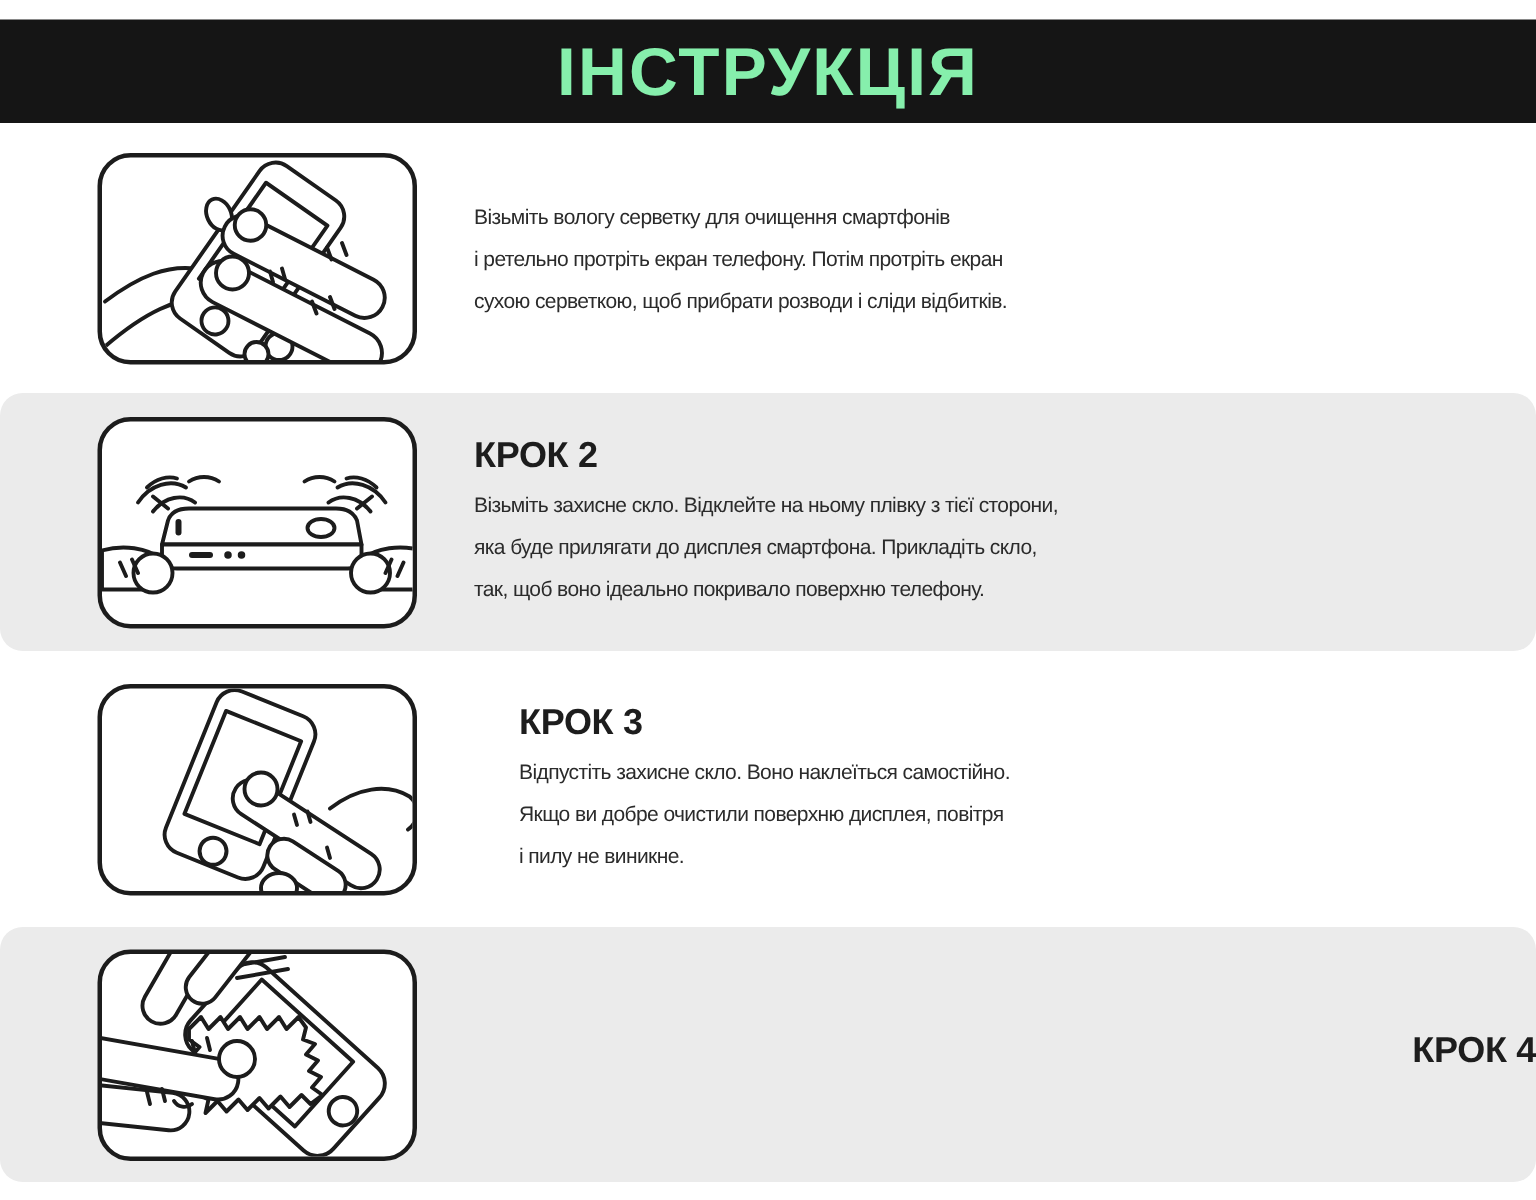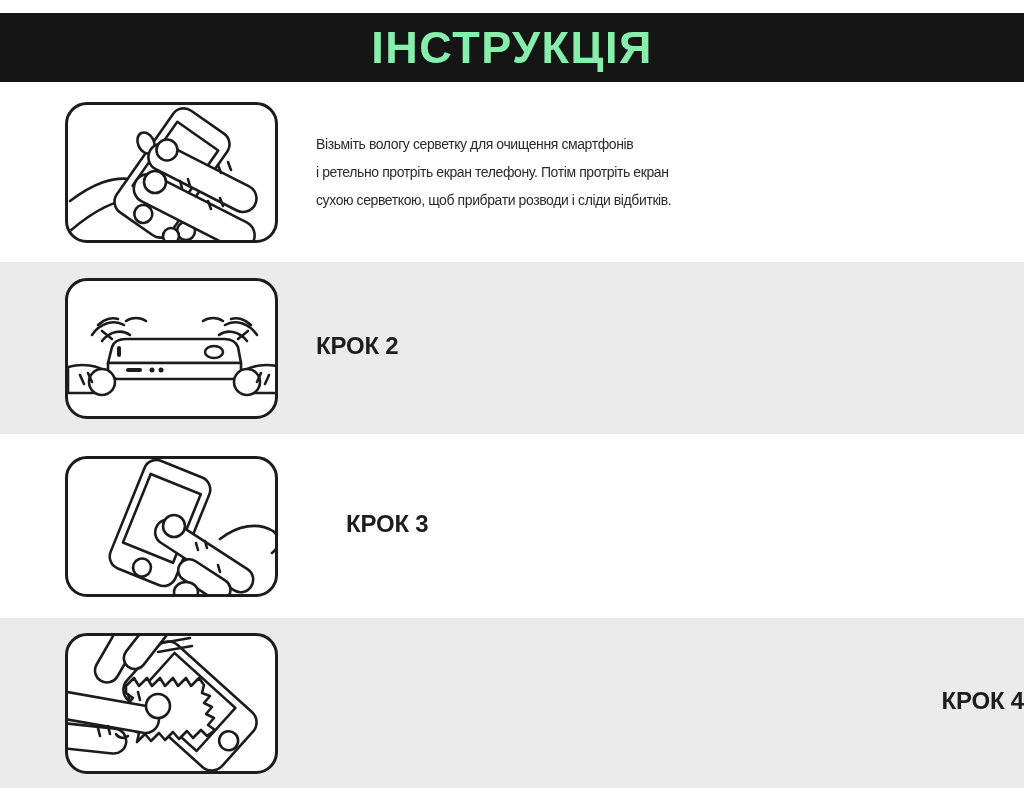--- a/index.html
+++ b/index.html
@@ -6,21 +6,21 @@
   html,body { width:1024px; height:800px; background:#ffffff; overflow:hidden;
               font-family:"Liberation Sans", sans-serif; }
   .page { width:1024px; height:800px; background:#ffffff; }
 
   .header-bar { margin-top:13px; height:69px; width:100%; background:#151515;
                 display:flex; align-items:center; justify-content:center; }
   .header-title { color:#86efac; font-size:45px; font-weight:bold;
                   letter-spacing:1.5px; }
 
   .step { display:flex; align-items:center; width:100%; }
-  .step.alt { background:#ebebeb; }
+  .step.alt { background:#ebebeb;border-radius:15px; }
   .s1 { height:180px; } .s2 { height:172px; } .s3 { height:184px;gap:30px; } .s4 { height:170px;justify-content:space-between; }
 
   .illu-box { flex:0 0 auto; width:213px; height:141px; margin-left:65px;
               background:#ffffff; border:3px solid #1c1c1c; border-radius:22px;
               overflow:hidden; position:relative; }
   .illu-box svg { position:absolute; left:0; top:0; }
 
   .step-text { margin-left:38px; color:#2b2b2b; }
   .step-heading { font-size:24px; font-weight:bold; color:#1d1d1d;
                   letter-spacing:-0.2px; margin-bottom:4px; }
@@ -103,20 +103,23 @@
           <path class="ln wh" d="M0,86 C14,82 30,84 40,92 C47,99 46,108 38,112 L0,112 Z"></path>
           <circle class="ln wh" cx="34" cy="101" r="13"></circle>
           <path class="ln wh" d="M213,86 C199,82 183,84 173,92 C166,99 167,108 175,112 L213,112 Z"></path>
           <circle class="ln wh" cx="179" cy="101" r="13"></circle>
           <path class="ln" d="M12,94 l4,9 M20,92 l4,9 M201,94 l-4,9 M193,92 l-4,9"></path>
         </g>
       </svg>
     </div>
     <div class="step-text">
       <div class="step-heading">КРОК 2</div>
+      <div class="step-body">Візьміть захисне скло. Відклейте на ньому плівку з тієї сторони,
+яка буде прилягати до дисплея смартфона. Прикладіть скло,
+так, щоб воно ідеально покривало поверхню телефону.</div>
     </div>
   </section>
 
   <section class="step s3">
     <div class="illu-box">
       <svg width="213" height="141" viewBox="0 0 213 141">
         <g transform="translate(92,64) rotate(22)">
           <rect class="ln wh" x="-35" y="-58" width="70" height="116" rx="13"></rect>
           <rect class="ln" x="-27" y="-42" width="54" height="74"></rect>
           <circle class="ln" cx="0" cy="48" r="9"></circle>
@@ -126,20 +129,23 @@
           <rect class="ln wh" x="96" y="56" width="112" height="25" rx="12.5" transform="rotate(33 96 56)"></rect>
           <circle class="ln wh" cx="106" cy="67" r="11"></circle>
           <rect class="ln wh" x="118" y="96" width="58" height="22" rx="11" transform="rotate(33 118 96)"></rect>
           <ellipse class="ln wh" cx="118" cy="133" rx="12" ry="10"></ellipse>
           <path class="ln" d="M128,84 l2,7 M137,82 l2,7 M150,106 l2,7"></path>
         </g>
       </svg>
     </div>
     <div class="step-text">
       <div class="step-heading">КРОК 3</div>
+      <div class="step-body">Відпустіть захисне скло. Воно наклеїться самостійно.
+Якщо ви добре очистили поверхню дисплея, повітря
+і пилу не виникне.</div>
 
     </div>
   </section>
 
   <section class="step s4 alt">
     <div class="illu-box">
       <svg width="213" height="141" viewBox="0 0 213 141">
         <g transform="translate(122,70) rotate(-48)">
           <rect class="ln wh" x="-37" y="-64" width="74" height="128" rx="14"></rect>
           <rect class="ln" x="-29" y="-47" width="58" height="82"></rect>

